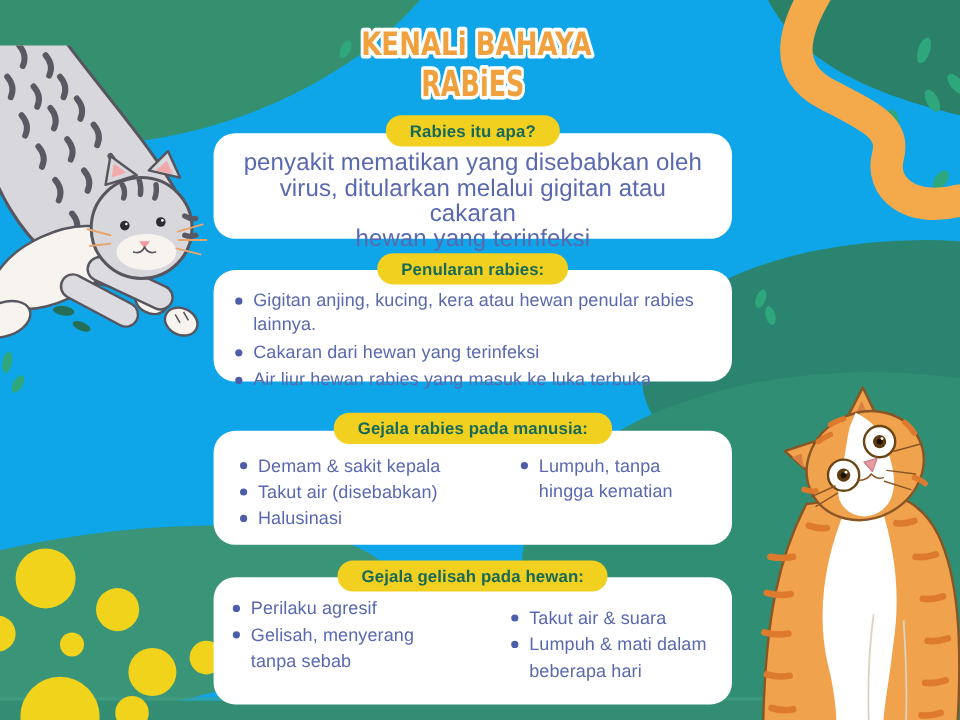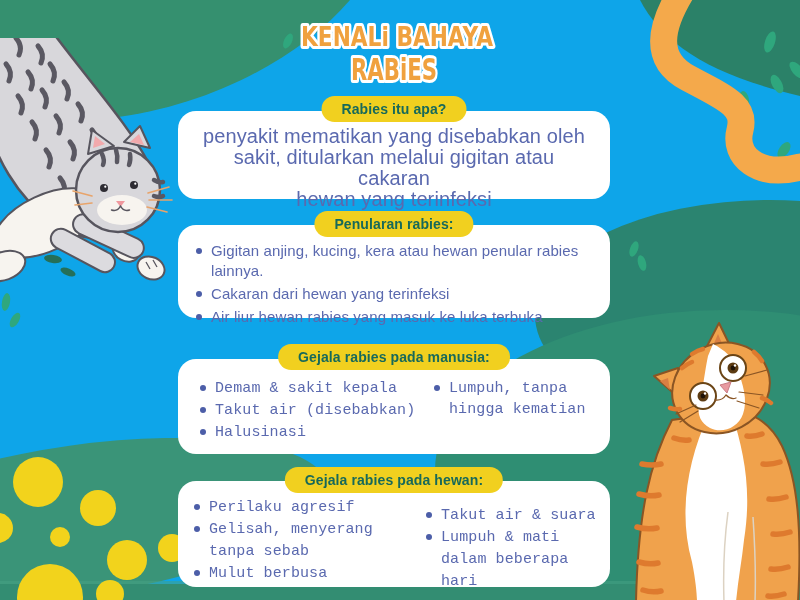--- a/index.html
+++ b/index.html
@@ -32,21 +32,21 @@
     color:#5A69AF;font-size:20px;line-height:21px;text-align:center;
     padding:15px 20px 0 20px;margin:0;letter-spacing:.1px;
   }
   ul.blist{list-style:none;margin:0;padding:0;color:#5A69AF;font-size:15px;}
   ul.blist li{position:relative;padding-left:17px;line-height:20px;margin-bottom:3px;letter-spacing:.1px;}
   ul.blist li::before{
     content:"";position:absolute;left:2px;top:7px;width:6px;height:6px;
     border-radius:50%;background:#4C5EA8;
   }
   .card-trans .inner{padding:16px 14px 0 16px;}
-  .cols{display:flex;font-family:Liberation Mono, monospace;}
+  .cols{display:flex;}
   .card-human .cols{padding:19px 12px 0 20px;}
   .card-human .col1{width:234px;}
   .card-human .col2{flex:1;}
   .card-human ul.blist li{line-height:21px;margin-bottom:1px;}
   .card-animal .cols{padding:16px 12px 0 14px;}
   .card-animal .col1{width:232px;}
   .card-animal .col2{flex:1;margin-top:8px;}
   .card-animal ul.blist li{line-height:22px;margin-bottom:0;}
   .titlewrap{position:absolute;left:190px;top:10px;z-index:6;}
 </style>
@@ -241,21 +241,21 @@
       <g font-family="'DejaVu Sans','Liberation Sans',sans-serif" font-weight="bold" fill="#F0A13E" stroke="#FFFFFF" stroke-width="6" paint-order="stroke" stroke-linejoin="round">
         <text x="207" y="36" text-anchor="middle" font-size="27" textLength="192" lengthAdjust="spacingAndGlyphs">KENALi BAHAYA</text>
         <text x="204" y="70" text-anchor="middle" font-size="30" textLength="86" lengthAdjust="spacingAndGlyphs">RABiES</text>
       </g>
     </svg>
   </div>
 
   <section class="card card-what">
     <p class="bodytext">
       <span>penyakit mematikan yang disebabkan oleh</span><br>
-      <span>sakit, ditularkan melalui gigitan atau cakaran</span><br>
+      <span>virus, ditularkan melalui gigitan atau cakaran</span><br>
       <span>hewan yang terinfeksi</span>
     </p>
   </section>
   <div class="pill pill-what">
     <span>Rabies itu apa?</span>
   </div>
 
   <section class="card card-trans">
     <div class="inner">
       <ul class="blist">
@@ -283,25 +283,24 @@
   </section>
   <div class="pill pill-human">
     <span>Gejala rabies pada manusia:</span>
   </div>
 
   <section class="card card-animal">
     <div class="cols">
       <ul class="blist col1" style="max-width:232px;">
         <li style="max-width:170px;">Perilaku agresif</li>
         <li style="max-width:170px;">Gelisah, menyerang tanpa sebab</li>
-        <li style="max-width:170px;">Mulut berbusa</li>
       </ul>
       <ul class="blist col2" style="max-width:172px;">
         <li>Takut air &amp; suara</li>
         <li>Lumpuh &amp; mati dalam beberapa hari</li>
       </ul>
     </div>
   </section>
   <div class="pill pill-animal">
-    <span>Gejala rabies pada hewan:</span>
+    <span>Gejala gelisah pada hewan:</span>
   </div>
 
 </div>
 
 </body></html>

